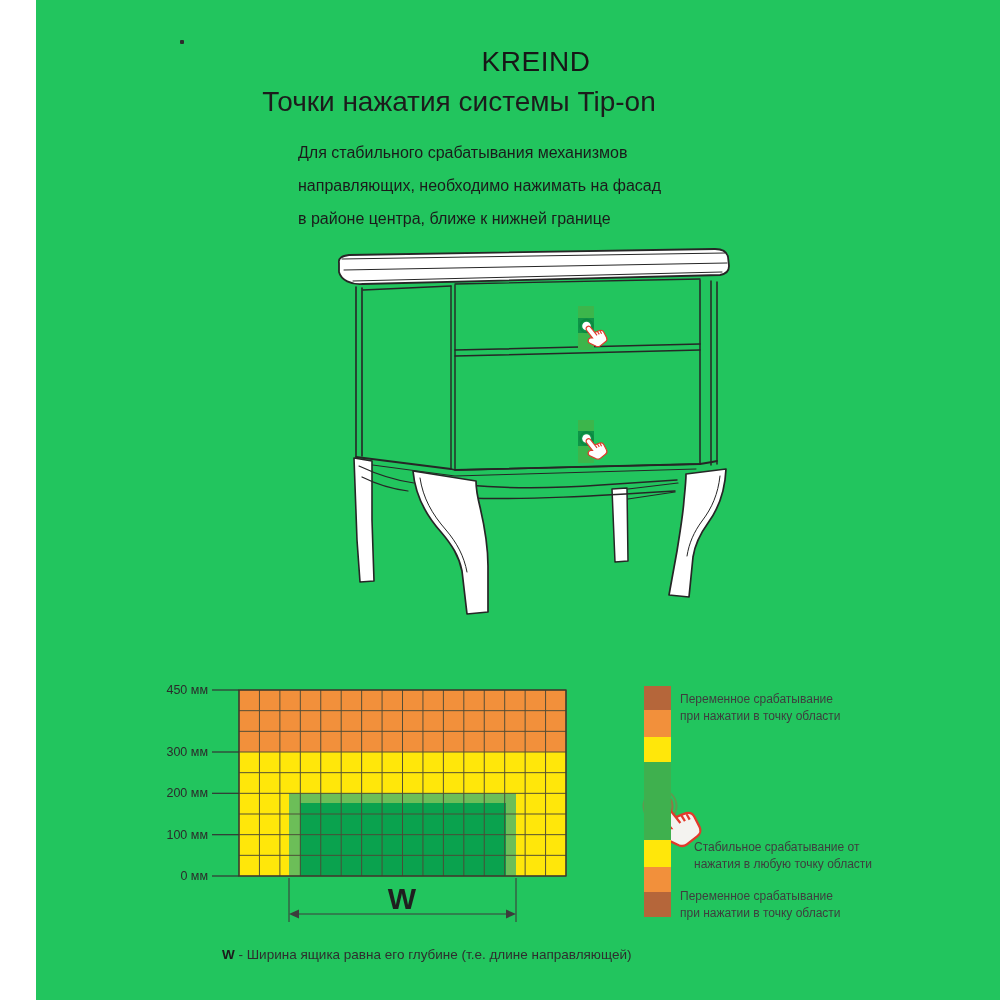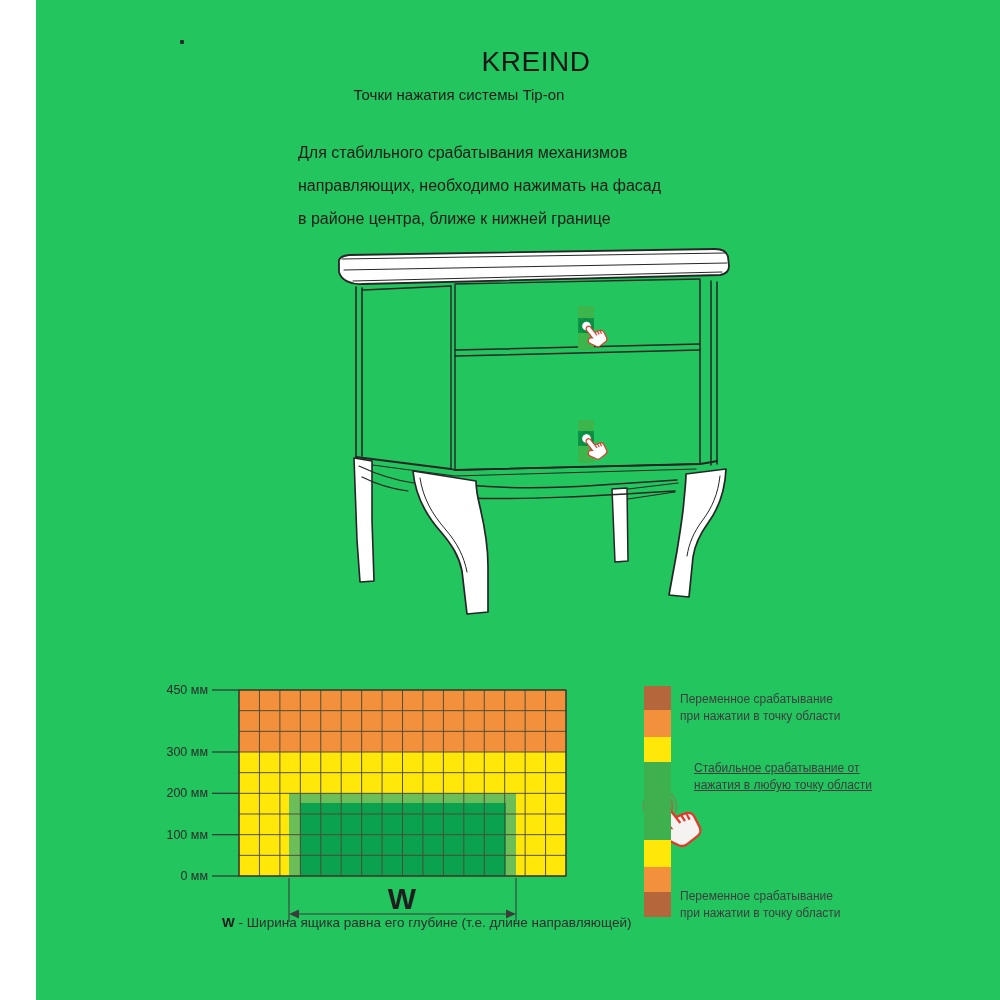--- a/index.html
+++ b/index.html
@@ -2,29 +2,29 @@
 <html><head>
 <meta charset="utf-8">
 <style>
   html,body{margin:0;padding:0;background:#ffffff;}
   .page{position:relative;width:1000px;height:1000px;background:#22c55e;overflow:hidden;
         font-family:"Liberation Sans","DejaVu Sans",sans-serif;color:#1b1b1b;margin-left:36px;}
   .abs{position:absolute;}
   .pre{white-space:pre-line;}
   .dot-mark{left:144px;top:40px;width:4px;height:4px;background:#2c2c2c;border-radius:1px;}
   .title{left:0;top:46px;width:1000px;text-align:center;font-size:28px;letter-spacing:.5px;color:#171717;}
-  .subtitle{left:0;top:86px;width:846px;text-align:center;font-size:15px;color:#1c1c1c;}
+  .subtitle{left:0;top:86px;width:846px;text-align:center;font-size:28px;color:#1c1c1c;}
   .description{left:262px;top:136px;width:520px;font-size:16px;line-height:33px;color:#1b1b1b;}
   .drawing-svg{left:0;top:0;width:1000px;height:1000px;}
   .legend-bar{left:608px;top:686px;width:27px;display:flex;flex-direction:column;}
   .legend-text{width:275px;font-size:12px;line-height:17px;color:#3e3e3e;}
   .lt1{left:644px;top:691px;}
-  .lt2{left:658px;top:760px;text-decoration:underline;}
+  .lt2{left:658px;top:839px;}
   .lt3{left:644px;top:888px;}
-  .caption{left:186px;top:915px;font-size:13.5px;color:#2e2e2e;}
+  .caption{left:186px;top:947px;font-size:13.5px;color:#2e2e2e;}
   .caption b{font-weight:bold;color:#1b1b1b;}
   text{font-family:"Liberation Sans","DejaVu Sans",sans-serif;}
   .axis-label{font-size:12.5px;fill:#2b2b2b;}
   .w-label{font-size:30px;font-weight:bold;fill:#1f1f1f;}
 </style>
 </head>
 <body>
 
 <div class="page">
 

